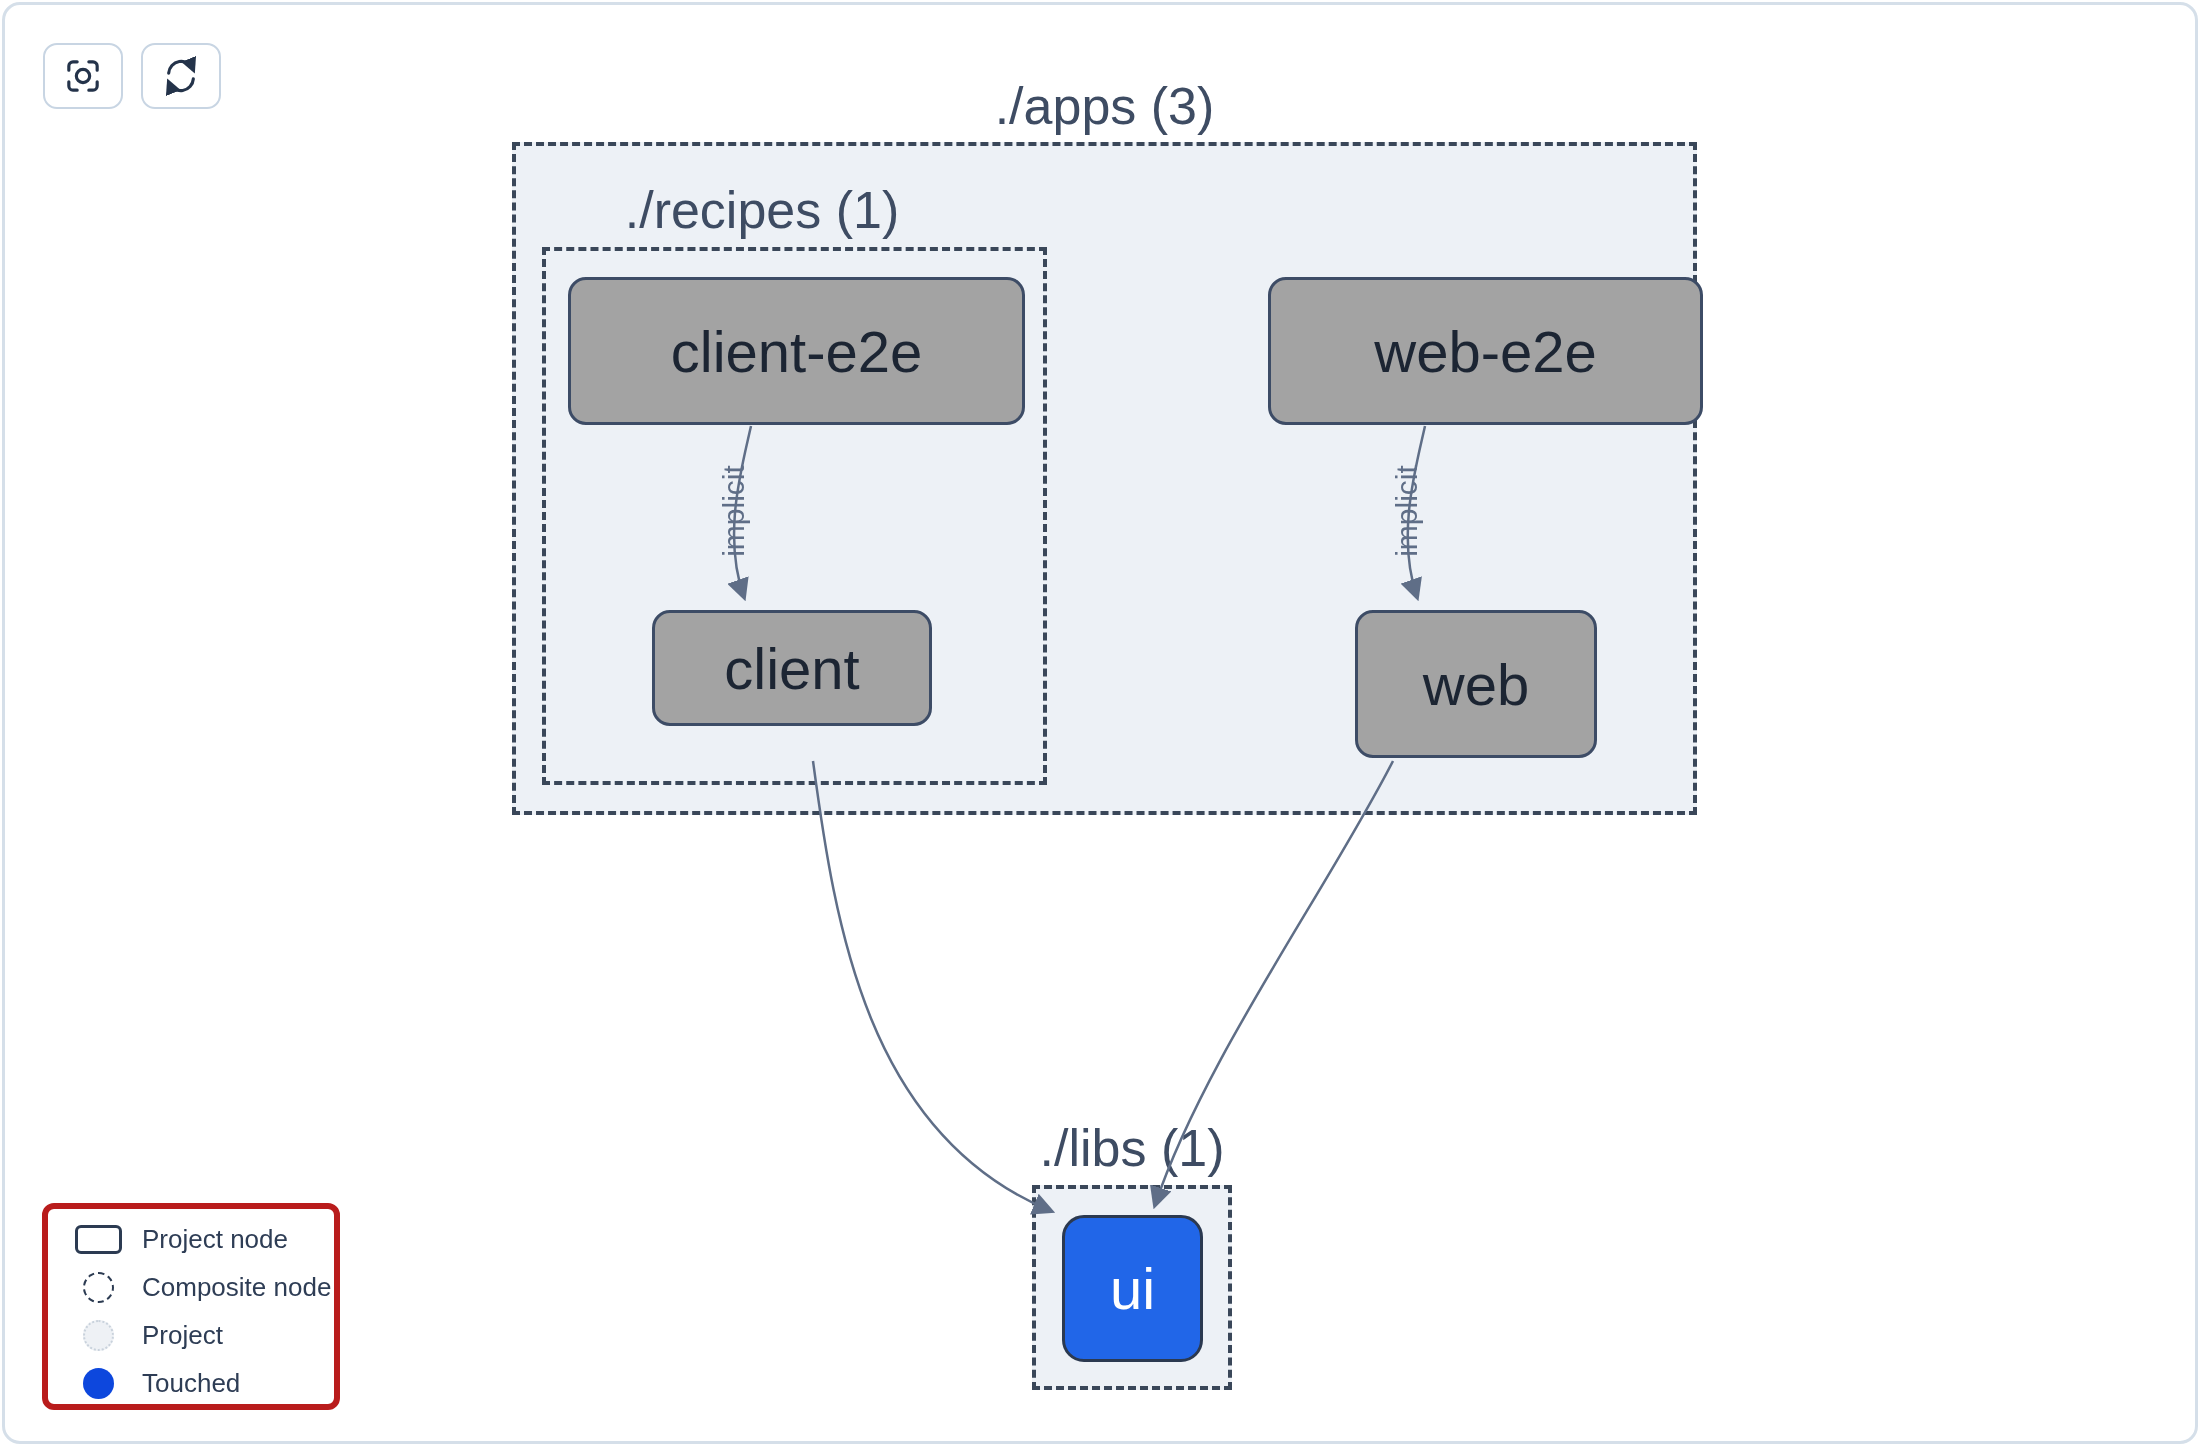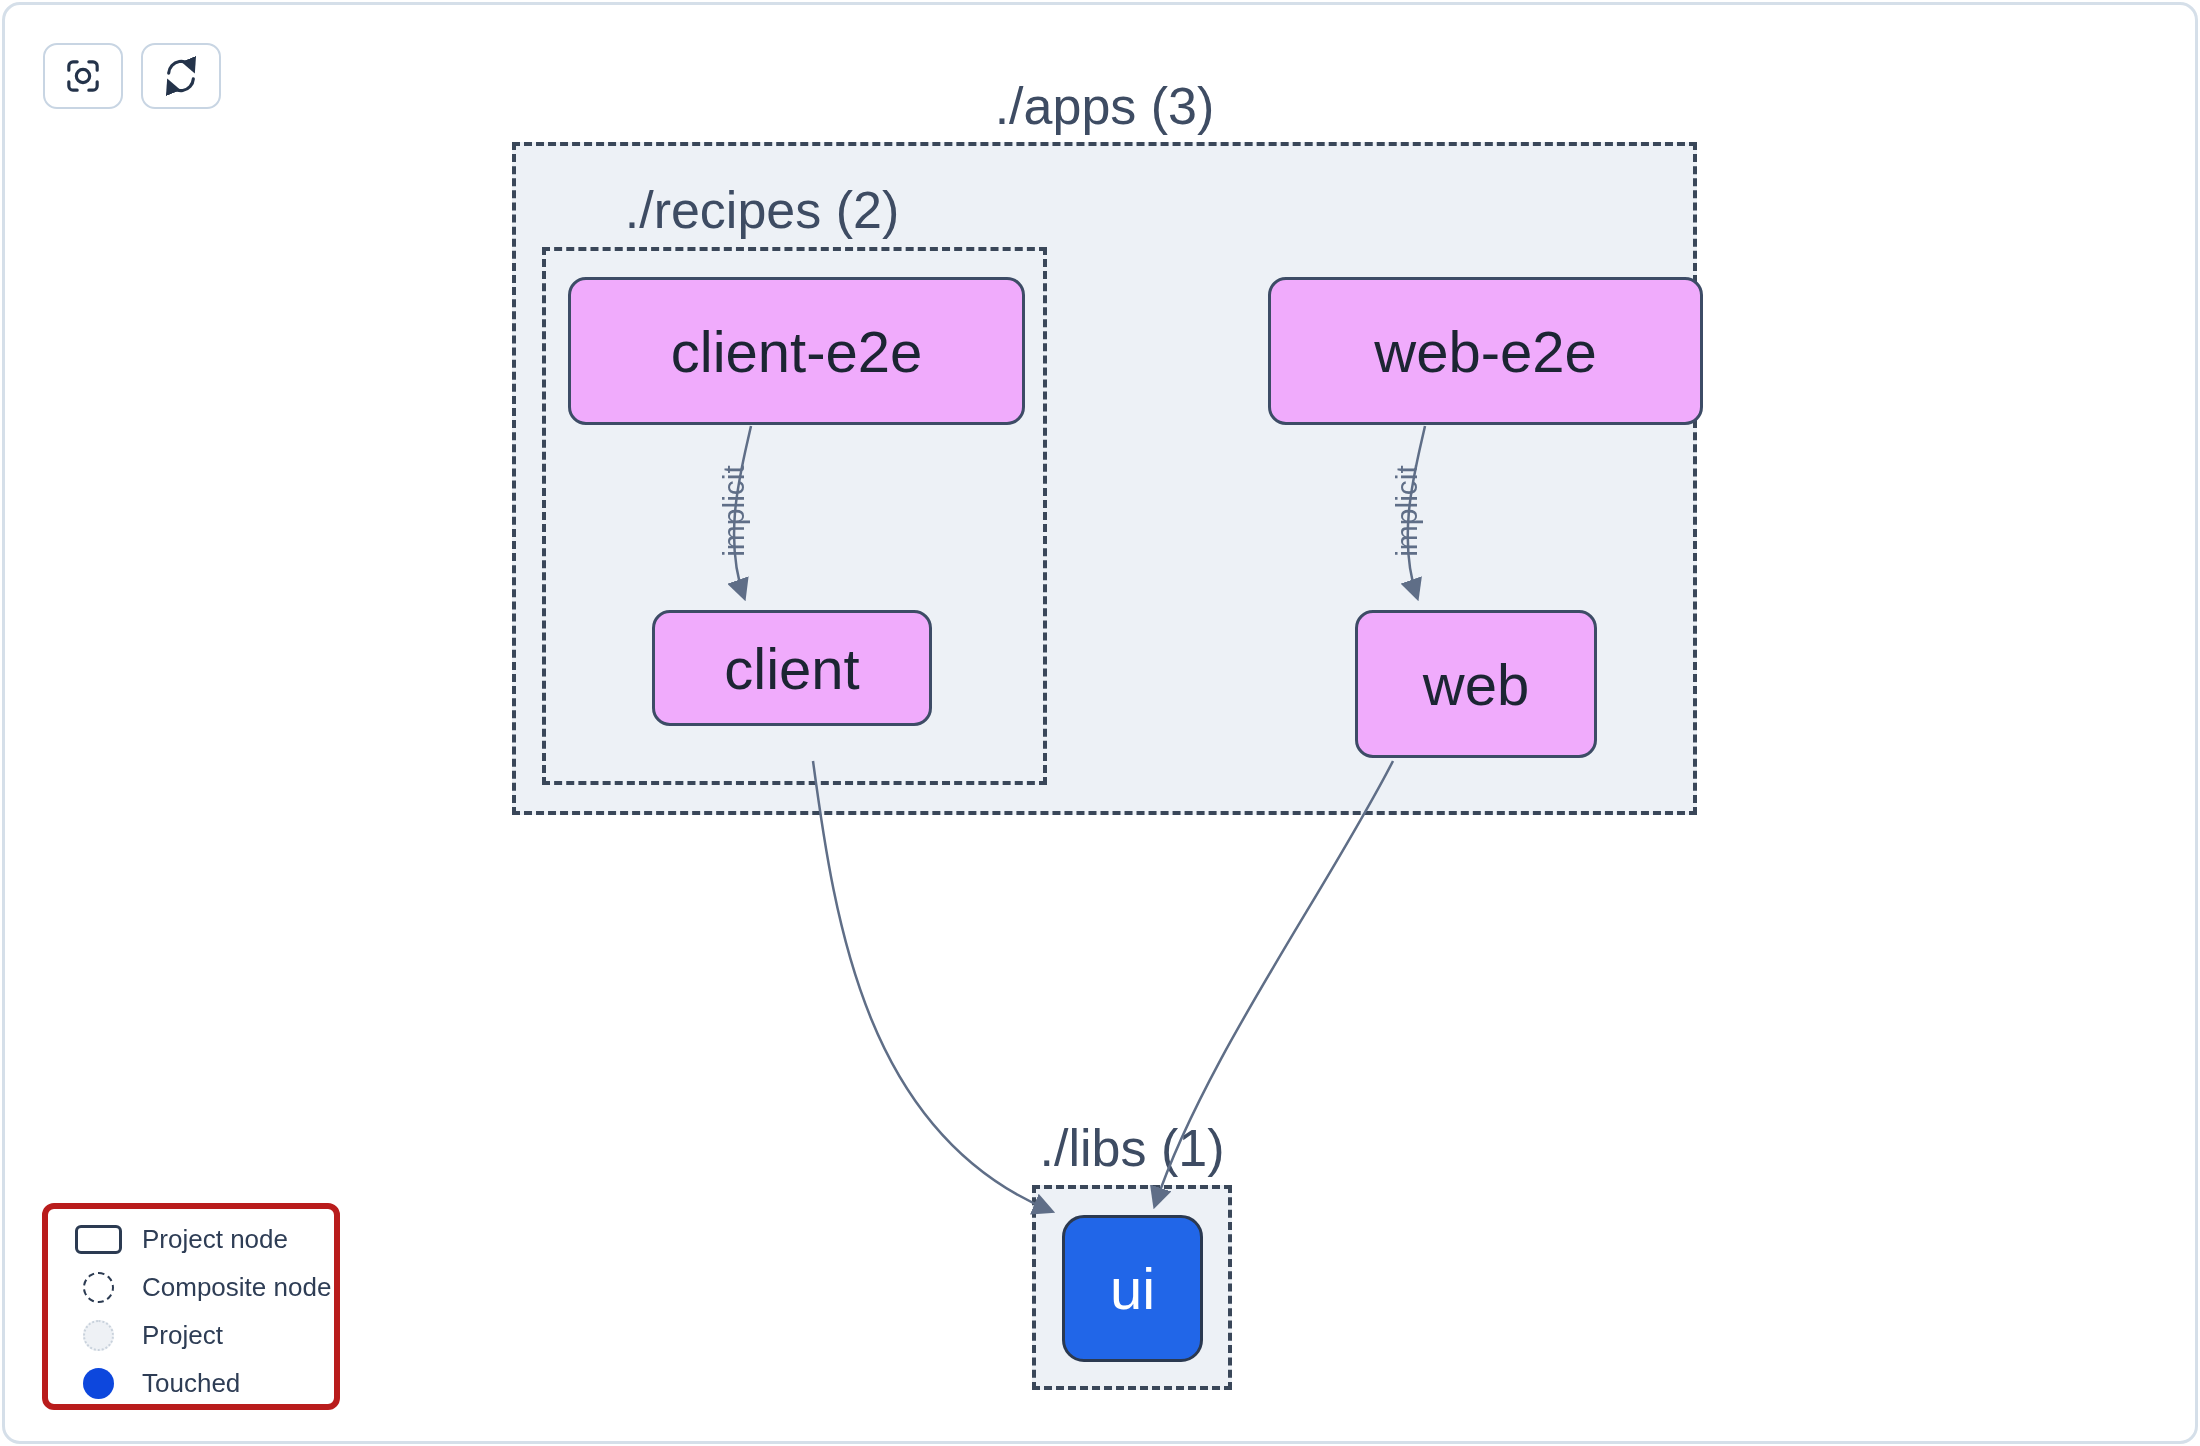--- a/index.html
+++ b/index.html
@@ -25,21 +25,21 @@
     position:absolute;background:#edf1f6;border:4px dashed #3a4759;
     box-sizing:border-box;
   }
   .group-title{
     position:absolute;height:74px;line-height:74px;
     font-size:52px;color:#3e4c63;white-space:nowrap;
     display:flex;justify-content:center;align-items:center;
   }
   
   .node{
-    position:absolute;background:#f0abfc;border:3px solid #3d4c66;border-radius:18px;
+    position:absolute;background:#a3a3a3;border:3px solid #3d4c66;border-radius:18px;
     box-sizing:border-box;display:flex;align-items:center;justify-content:center;
     font-size:58px;color:#1c2533;cursor:pointer;
   }
   .node.touched{
     background:#2166e8;border-color:#2b3950;color:#ffffff;border-radius:22px;
   }
   
   .edge-layer{position:absolute;left:0;top:0;width:2200px;height:1446px;pointer-events:none;}
   .edge-layer path.edge{pointer-events:stroke;}
   .edge-label{
@@ -64,21 +64,21 @@
 <body>
 
 <div class="stage">
   <div class="frame">
 
     <div class="group" style="left:507px;top:137px;width:1185px;height:673px;"></div>
     <div class="group" style="left:537px;top:242px;width:505px;height:538px;"></div>
     <div class="group" style="left:1027px;top:1180px;width:200px;height:205px;"></div>
 
     <div class="group-title" style="left:507px;top:64px;width:1185px;">./apps (3)</div>
-    <div class="group-title" style="left:537px;top:168px;width:440px;">./recipes (2)</div>
+    <div class="group-title" style="left:537px;top:168px;width:440px;">./recipes (1)</div>
     <div class="group-title" style="left:1027px;top:1106px;width:200px;">./libs (1)</div>
 
     <svg class="edge-layer" viewBox="0 0 2200 1446">
       <defs>
         <marker id="arrow" viewBox="0 0 10 10" refX="8" refY="5" markerWidth="9" markerHeight="9" orient="auto-start-reverse">
           <path d="M0 0 L10 5 L0 10 Z" fill="#5f6e87"></path>
         </marker>
       </defs>
       <path class="edge" d="M 746 421 C 737 462, 717 530, 739 592" fill="none" stroke="#5f6e87" stroke-width="2.5" marker-end="url(#arrow)"></path>
       <path class="edge" d="M 1420 421 C 1411 462, 1391 530, 1412 592" fill="none" stroke="#5f6e87" stroke-width="2.5" marker-end="url(#arrow)"></path>

